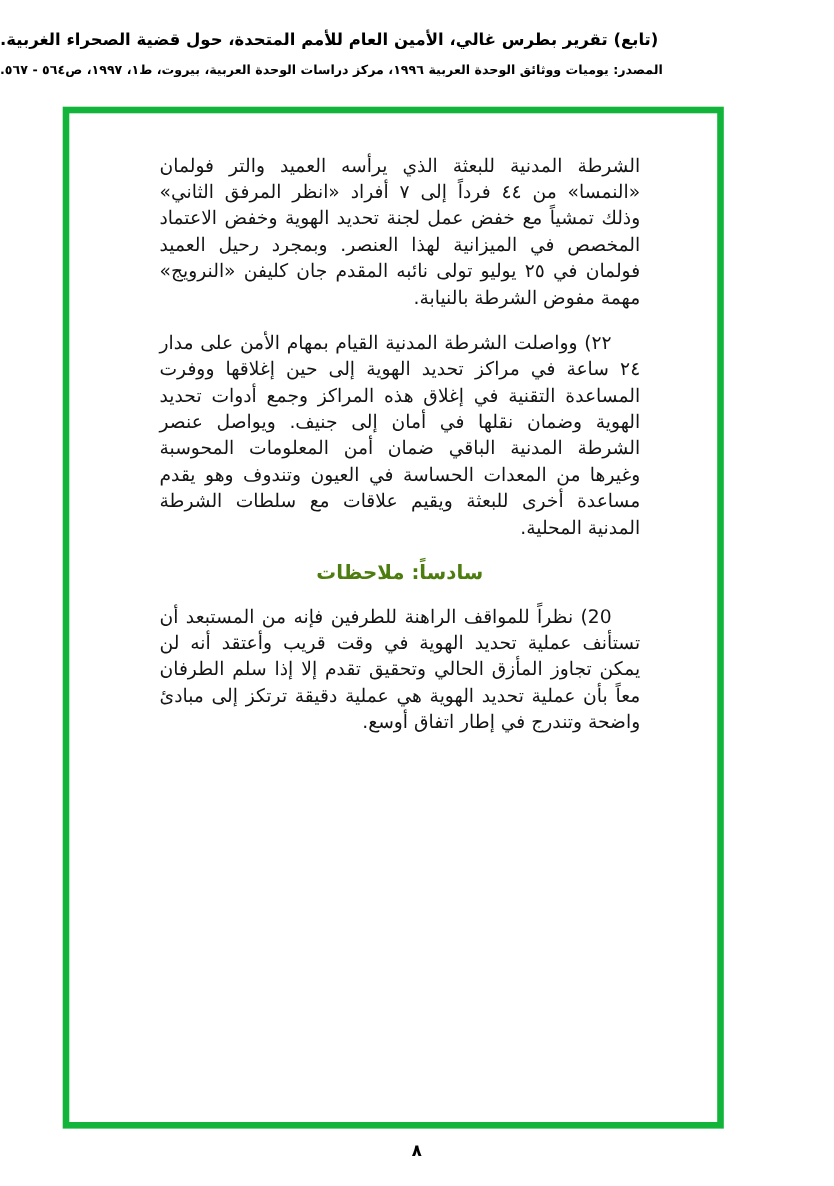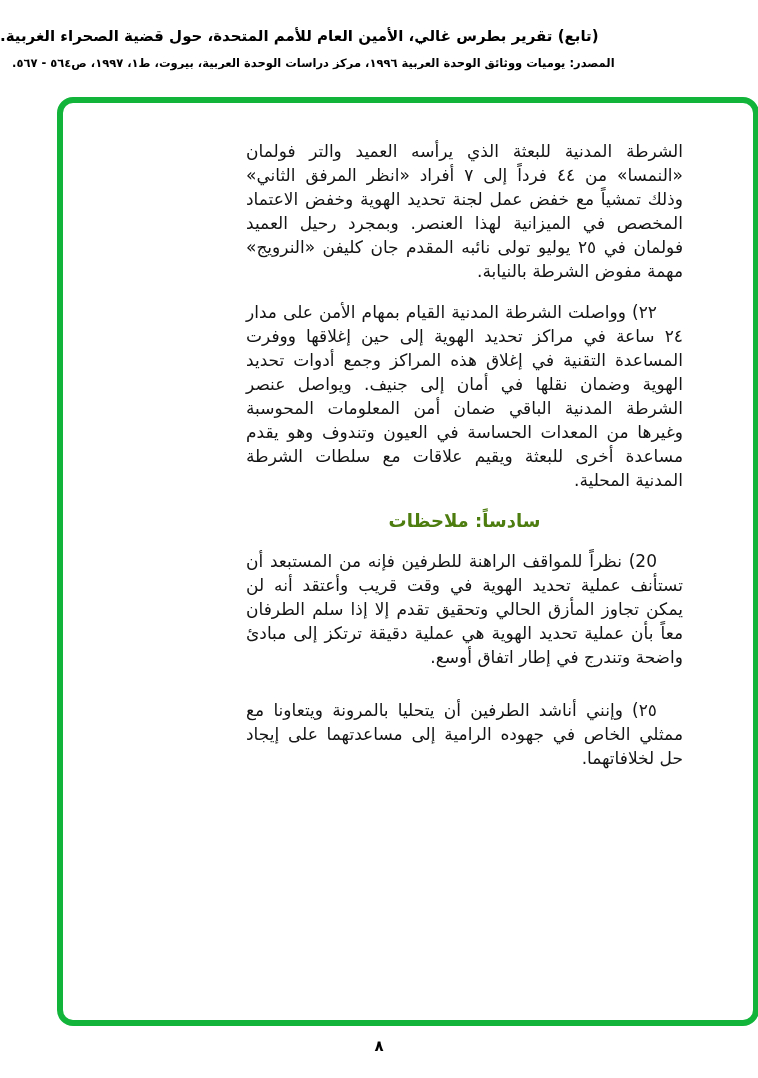--- a/index.html
+++ b/index.html
@@ -33,31 +33,30 @@
     font-weight: bold;
     color: #000000;
     line-height: 20px;
   }
   .header-source {
     margin-top: 10px;
     font-size: 11.5px;
     font-weight: bold;
     color: #000000;
     line-height: 15px;
-    margin-left: 12px;
   }
   .frame {
     position: absolute;
     left: 57px;
     top: 97px;
-    width: 702px;
+    width: 601px;
     height: 929px;
     box-sizing: border-box;
     border: 6px solid #12b43a;
-    border-radius: 16px;
+    border-radius: 0;
     background: #ffffff;
   }
   .textcol {
     position: absolute;
     top: 36px;
     right: 70px;
     width: 437px;
     direction: rtl;
     text-align: justify;
     font-size: 17px;
@@ -100,19 +99,18 @@
     <div class="header-title">(تابع) تقرير بطرس غالي، الأمين العام للأمم المتحدة، حول قضية الصحراء الغربية.</div>
     <div class="header-source">المصدر: يوميات ووثائق الوحدة العربية ١٩٩٦، مركز دراسات الوحدة العربية، بيروت، ط١، ١٩٩٧، ص٥٦٤ - ٥٦٧.</div>
   </div>
 
   <div class="frame">
     <div class="textcol">
       <p class="para">الشرطة المدنية للبعثة الذي يرأسه العميد والتر فولمان «النمسا» من ٤٤ فرداً إلى ٧ أفراد «انظر المرفق الثاني» وذلك تمشياً مع خفض عمل لجنة تحديد الهوية وخفض الاعتماد المخصص في الميزانية لهذا العنصر. وبمجرد رحيل العميد فولمان في ٢٥ يوليو تولى نائبه المقدم جان كليفن «النرويج» مهمة مفوض الشرطة بالنيابة.</p>
       <p class="para indent">٢٢) وواصلت الشرطة المدنية القيام بمهام الأمن على مدار ٢٤ ساعة في مراكز تحديد الهوية إلى حين إغلاقها ووفرت المساعدة التقنية في إغلاق هذه المراكز وجمع أدوات تحديد الهوية وضمان نقلها في أمان إلى جنيف. ويواصل عنصر الشرطة المدنية الباقي ضمان أمن المعلومات المحوسبة وغيرها من المعدات الحساسة في العيون وتندوف وهو يقدم مساعدة أخرى للبعثة ويقيم علاقات مع سلطات الشرطة المدنية المحلية.</p>
       <div class="section-heading">سادساً: ملاحظات</div>
       <p class="para indent">20) نظراً للمواقف الراهنة للطرفين فإنه من المستبعد أن تستأنف عملية تحديد الهوية في وقت قريب وأعتقد أنه لن يمكن تجاوز المأزق الحالي وتحقيق تقدم إلا إذا سلم الطرفان معاً بأن عملية تحديد الهوية هي عملية دقيقة ترتكز إلى مبادئ واضحة وتندرج في إطار اتفاق أوسع.</p>
-      <p class="para indent gap-lg">٢٥) وإنني أناشد الطرفين أن يتحليا بالمرونة ويتعاونا مع ممثلي الخاص في جهوده الرامية إلى مساعدتهما على إيجاد حل لخلافاتهما.</p>
     </div>
   </div>
 
   <div class="page-number">٨</div>
 
 </div>
 
 </body></html>

